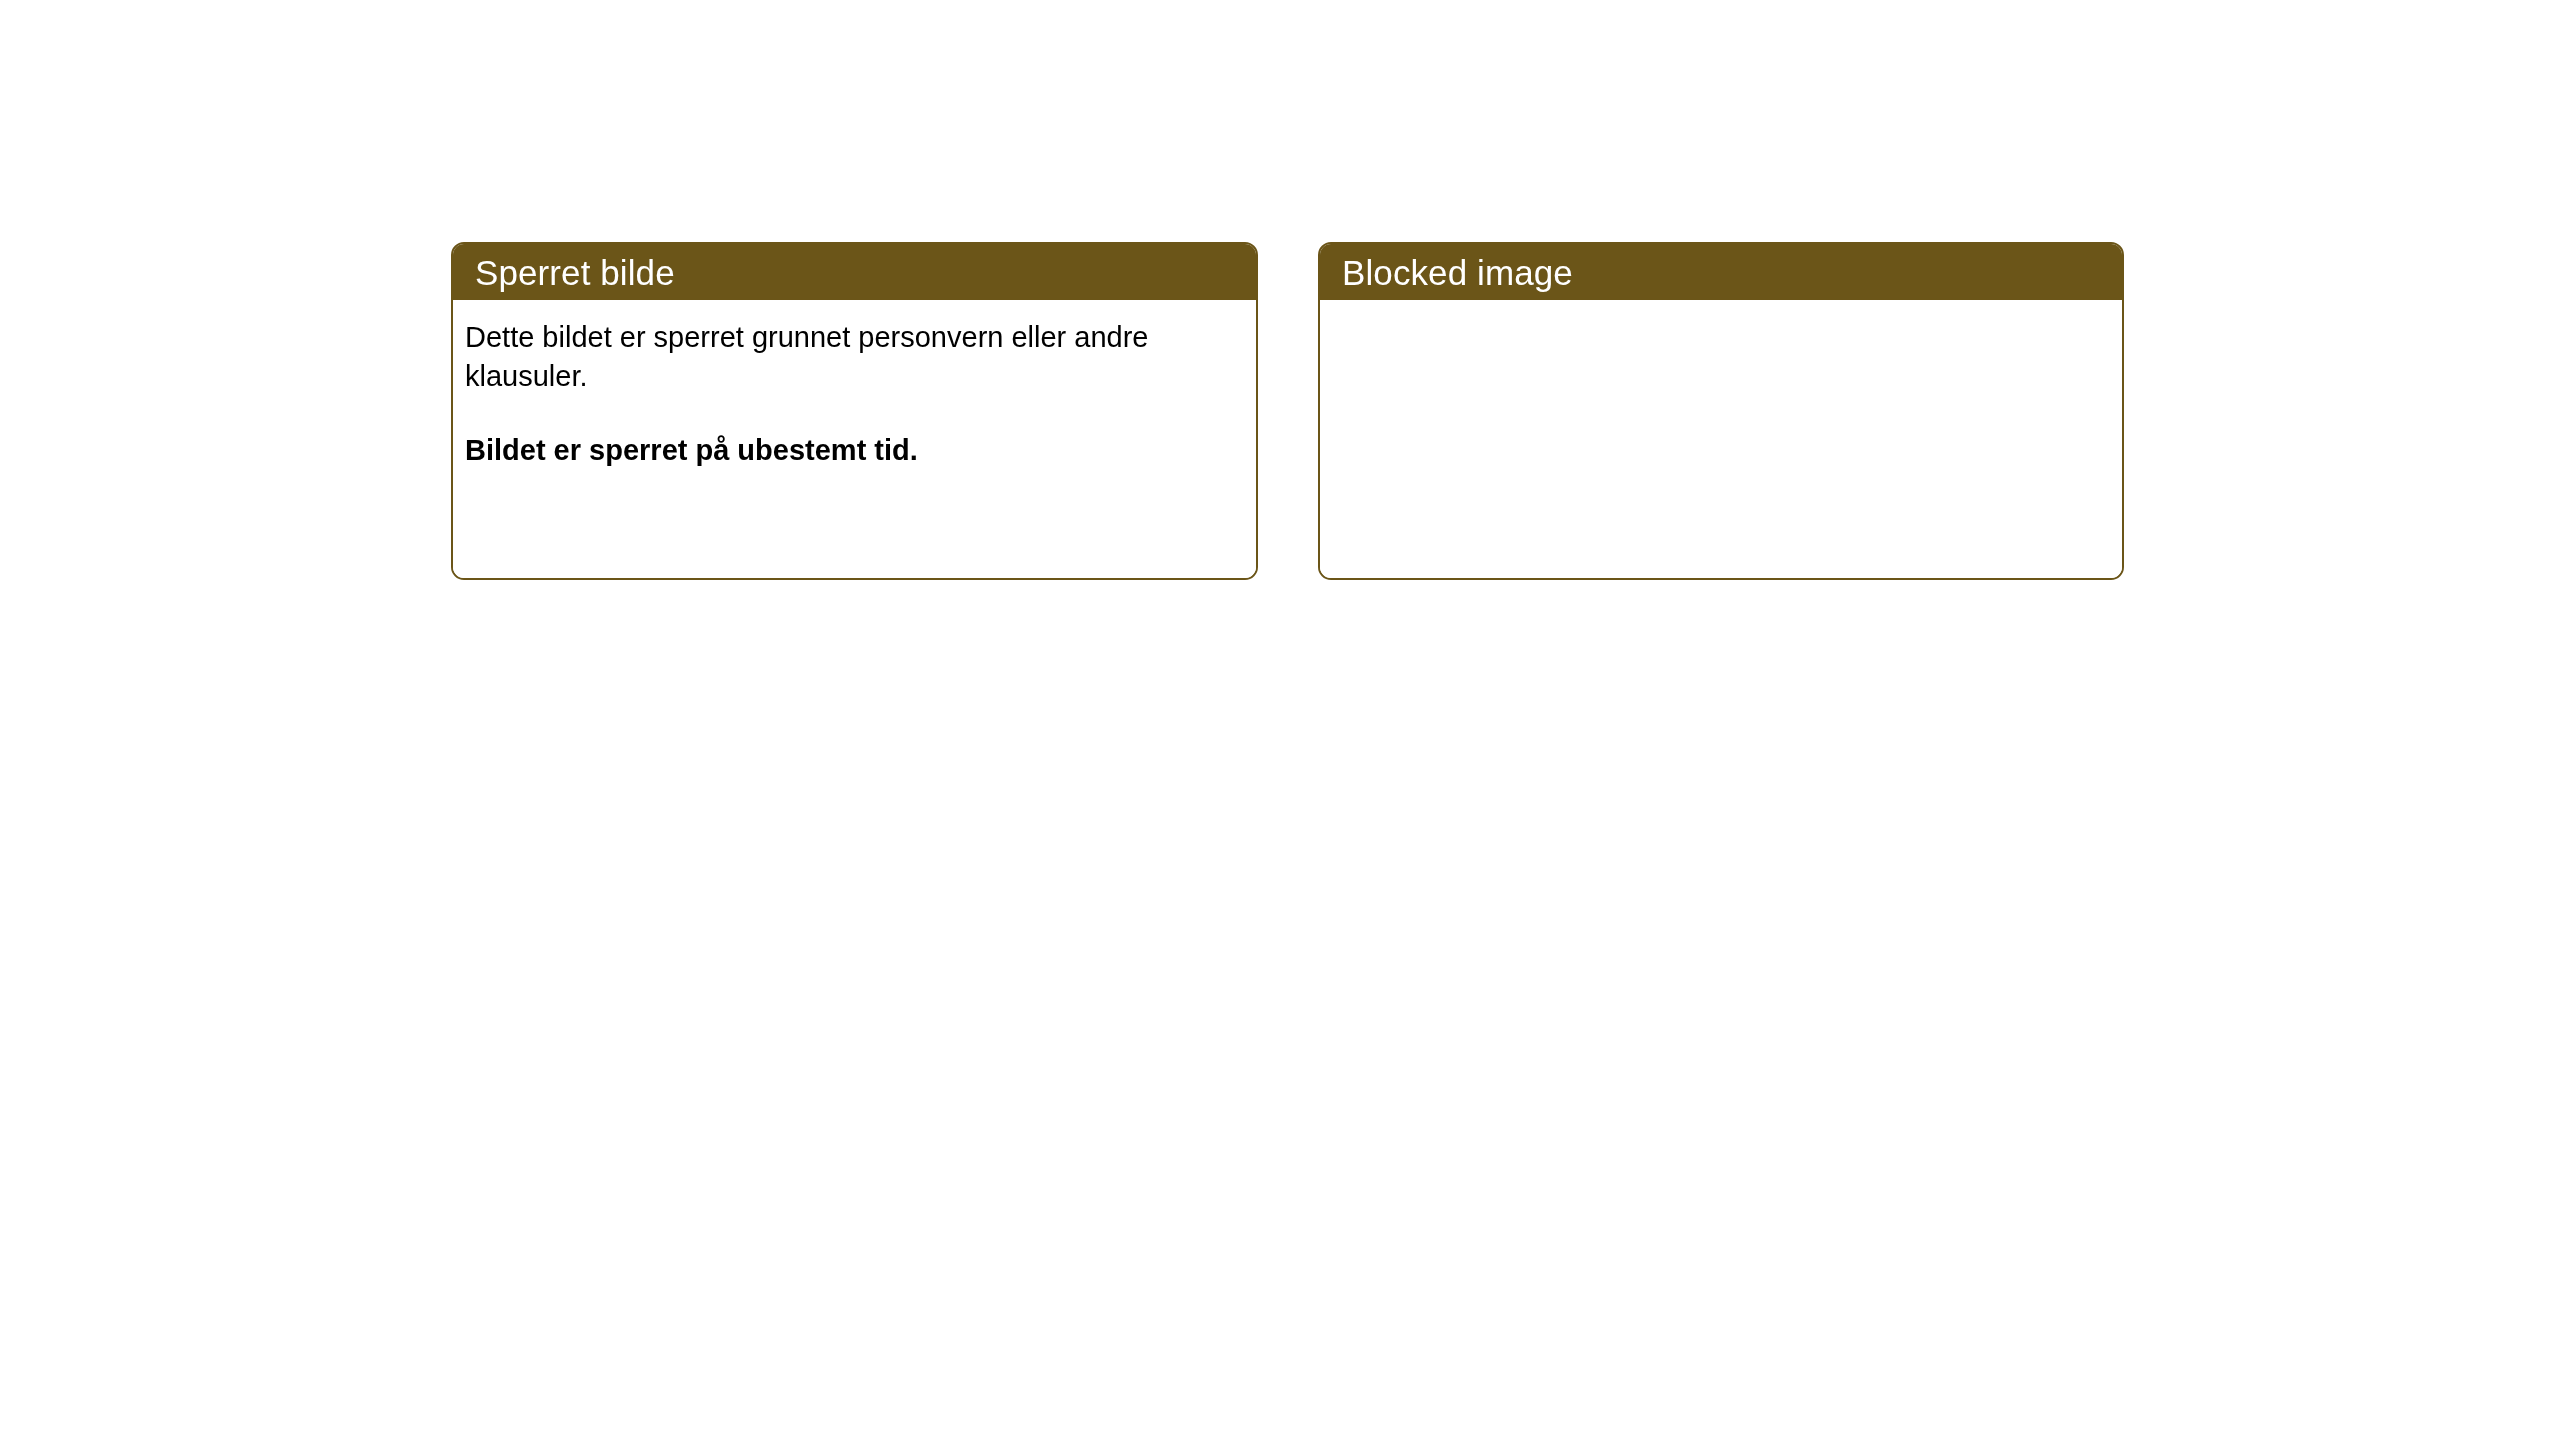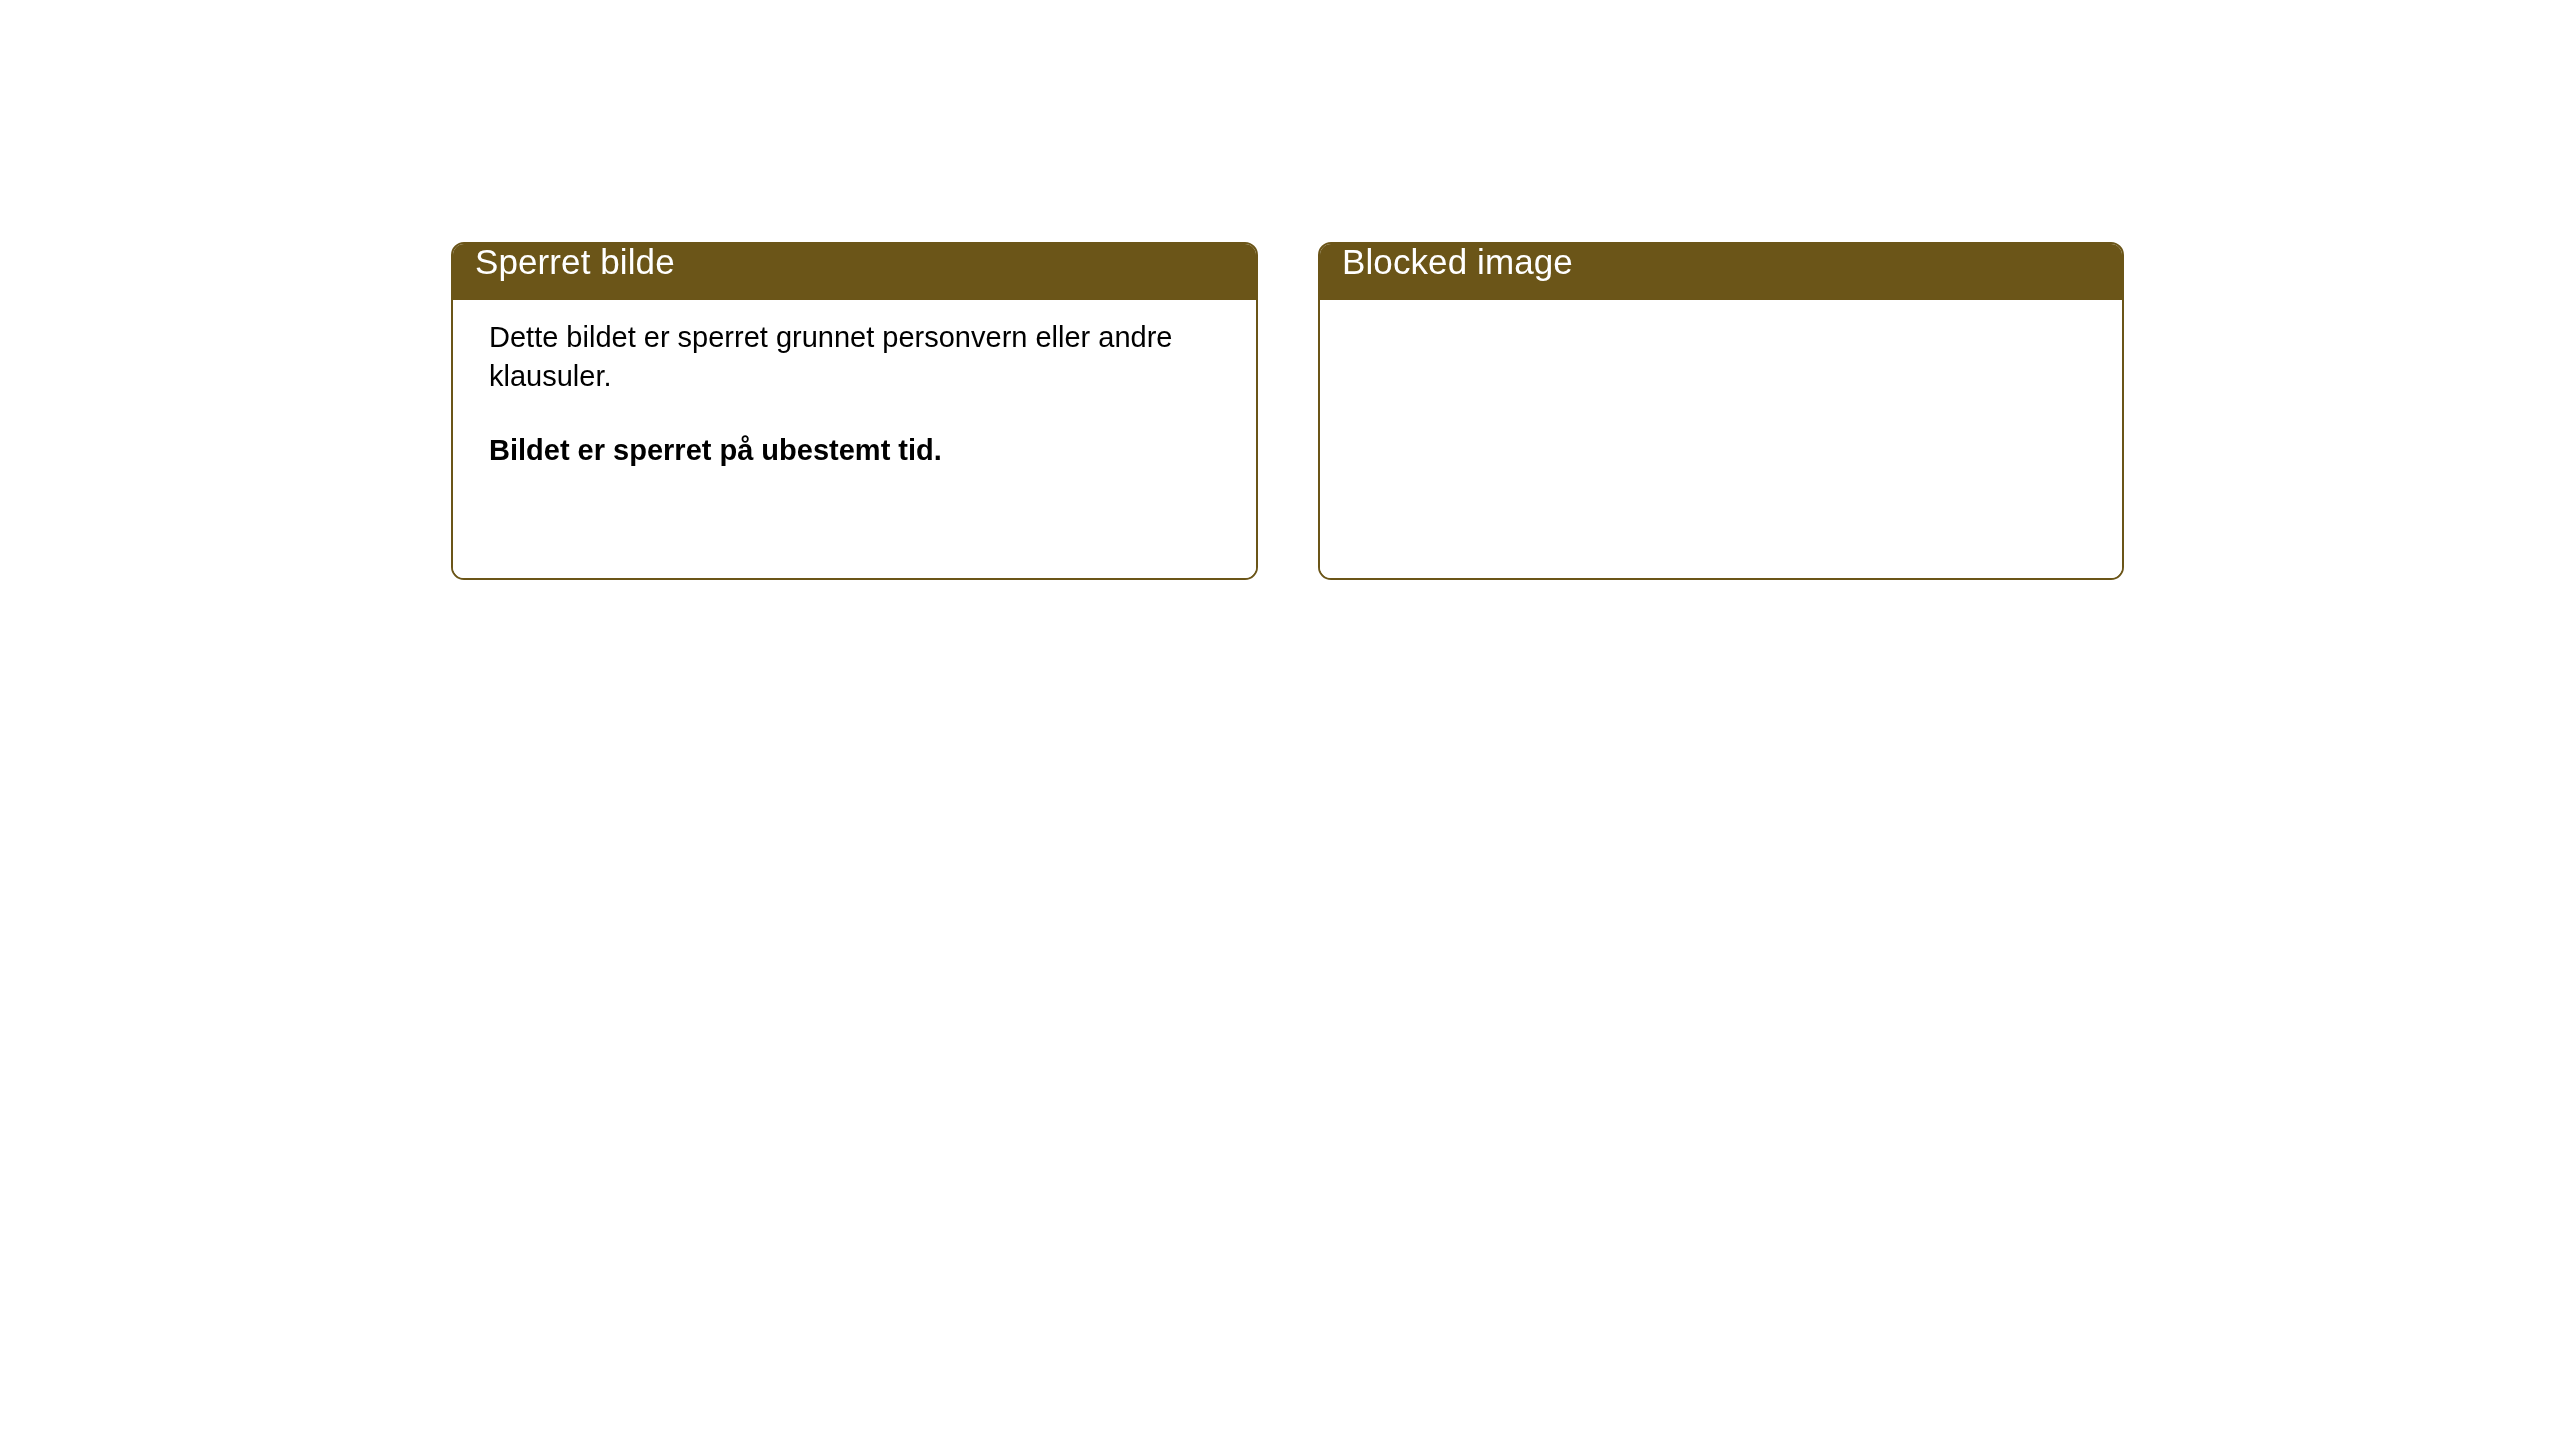--- a/index.html
+++ b/index.html
@@ -40,37 +40,38 @@
 
   .notice-card.secondary {
     width: 806px;
   }
 
   .card-header {
     flex: 0 0 auto;
     height: 56px;
     background: #6b5518;
     display: flex;
+    align-items: center;
     padding: 0 0 0 22px;
     box-sizing: border-box;
   }
 
   .card-title {
     color: #ffffff;
     font-size: 35px;
     font-weight: 400;
     line-height: 1;
     letter-spacing: 0.1px;
     white-space: nowrap;
   }
 
   .card-body {
     flex: 1 1 auto;
     background: #ffffff;
-    padding: 18px 20px 0 36px;
+    padding: 18px 20px 0 12px;
     box-sizing: border-box;
   }
 
   .card-paragraph {
     color: #000000;
     font-size: 29px;
     line-height: 1.33;
     margin: 0;
     font-weight: 400;
   }

